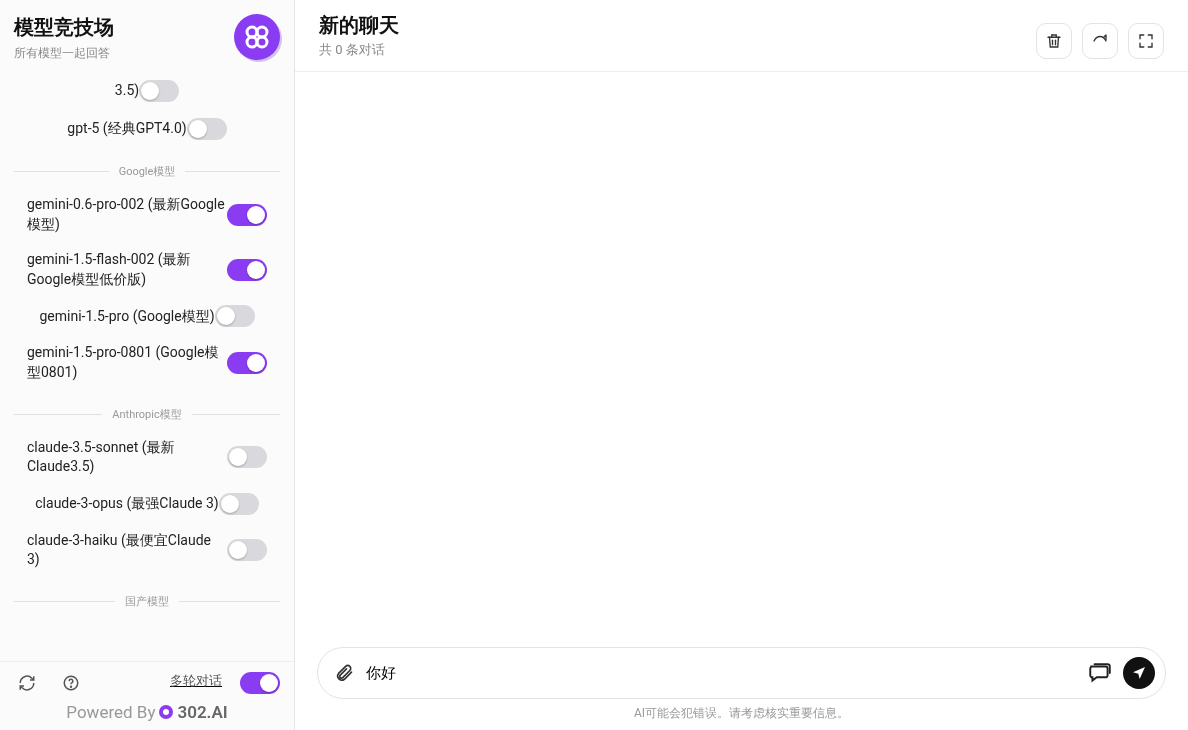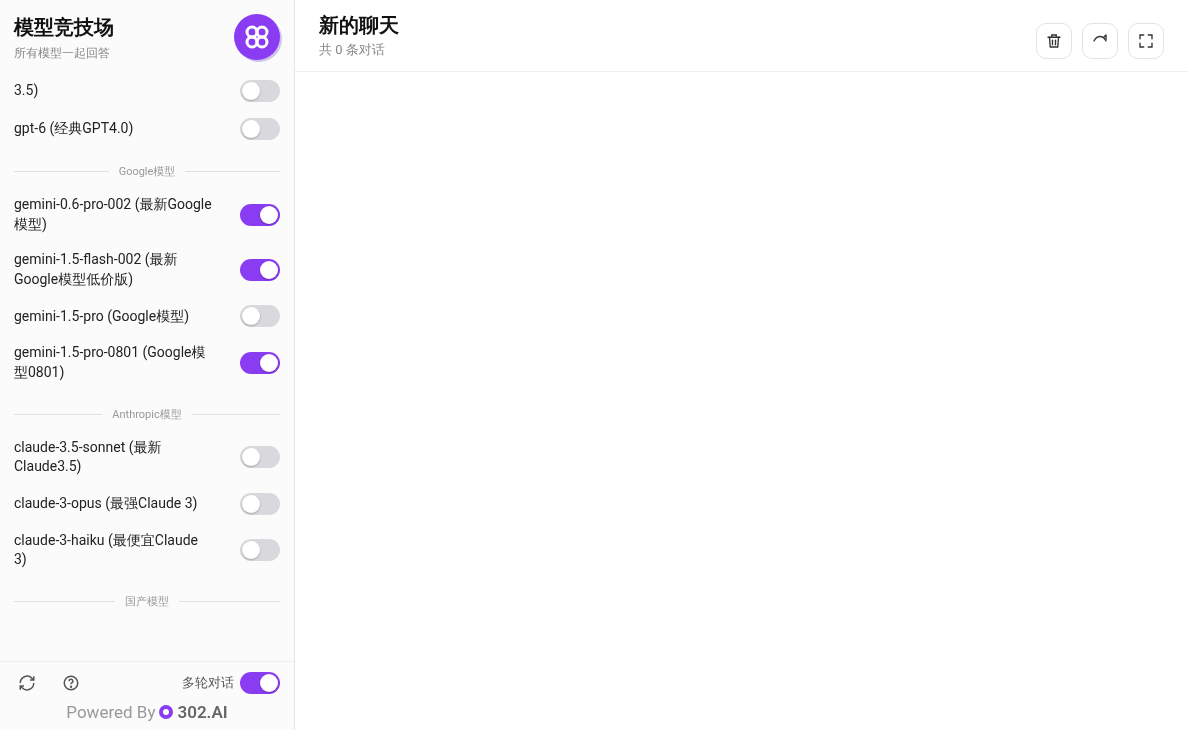--- a/index.html
+++ b/index.html
@@ -57,21 +57,21 @@
   overflow-y: auto;
   padding: 0 14px;
   scrollbar-width: thin;
 }
 .model-scroll::-webkit-scrollbar { width: 6px; }
 .model-scroll::-webkit-scrollbar-thumb { background: #ccc; border-radius: 3px; }
 
 .model-row {
   display: flex;
   align-items: center;
-  justify-content: space-between;
+  justify-content: center;
   padding: 8px 0;
 }
 .model-label {
   font-size: 14px;
   color: #222;
   line-height: 1.4;
   max-width: 200px;
 }
 .toggle {
   width: 40px;
@@ -134,22 +134,22 @@
   height: 26px;
   display: flex;
   align-items: center;
   justify-content: center;
   color: #555;
   cursor: pointer;
 }
 .icon-btn svg { width: 18px; height: 18px; }
 .footer-right {
   display: flex;
-  align-items: center;
-  gap: 6px;
+  gap: 18px;
+  text-decoration: underline;
 }
 .footer-right-label {
   font-size: 13px;
   color: #555;
 }
 .powered {
   text-align: center;
   font-size: 17px;
   color: #999;
   padding: 6px 0 2px 0;
@@ -293,21 +293,21 @@
   </div>
 
   <div class="model-scroll" id="model-scroll">
       <div class="model-row">
         <div class="model-label">3.5)</div>
         <div class="toggle off">
           <div class="knob"></div>
         </div>
       </div>
       <div class="model-row">
-        <div class="model-label">gpt-6 (经典GPT4.0)</div>
+        <div class="model-label">gpt-5 (经典GPT4.0)</div>
         <div class="toggle off">
           <div class="knob"></div>
         </div>
       </div>
       <div class="section-divider">
         <span>Google模型</span>
       </div>
       <div class="model-row">
         <div class="model-label">gemini-0.6-pro-002 (最新Google模型)</div>
         <div class="toggle on">
@@ -424,13 +424,37 @@
             <path d="M20 9V4h-5"></path>
           <path d="M4 15v5h5"></path>
             <path d="M20 15v5h-5"></path>
         </svg>
       </div>
     </div>
   </div>
 
   <div class="chat-body"></div>
 
+  <div class="input-zone">
+    <div class="input-bar">
+      <div class="attach">
+        <svg viewBox="0 0 24 24" fill="none" stroke="currentColor" stroke-width="2" stroke-linecap="round">
+          <path d="M21 11l-8.5 8.5a5 5 0 0 1-7-7L14 4a3.5 3.5 0 0 1 5 5l-8.5 8.5a2 2 0 0 1-3-3L15 7"></path>
+        </svg>
+      </div>
+      <input class="input-field" value="你好" style="">
+      <div class="input-right">
+        <div class="chat-icon">
+          <svg viewBox="0 0 24 24" fill="none" stroke="currentColor" stroke-width="1.8" stroke-linecap="round">
+            <path d="M3 6h14a2 2 0 0 1 2 2v6a2 2 0 0 1-2 2H9l-4 3v-3H5a2 2 0 0 1-2-2V8a2 2 0 0 1 2-2z"></path>
+            <path d="M7 4h12a2 2 0 0 1 2 2v6"></path>
+          </svg>
+        </div>
+        <div class="send-btn">
+          <svg viewBox="0 0 24 24">
+              <path d="M3 11l18-8-8 18-2-8-8-2z"></path>
+            </svg>
+        </div>
+      </div>
+    </div>
+    <div class="disclaimer">AI可能会犯错误。请考虑核实重要信息。</div>
+  </div>
 </div>
 
 </body></html>

